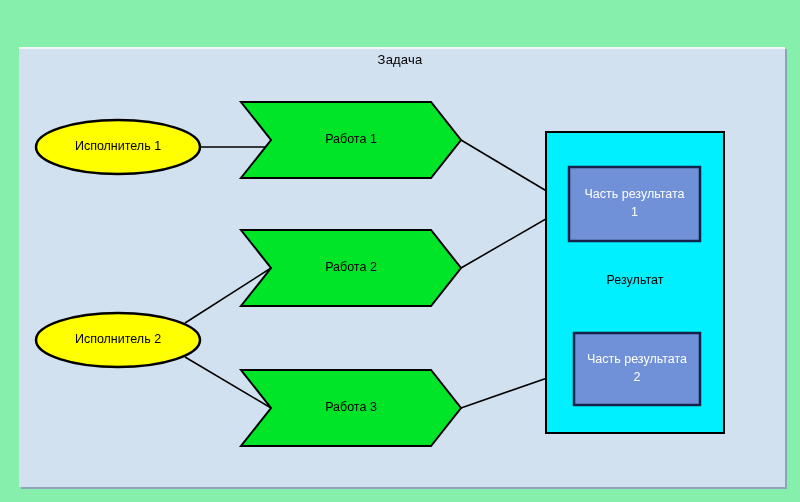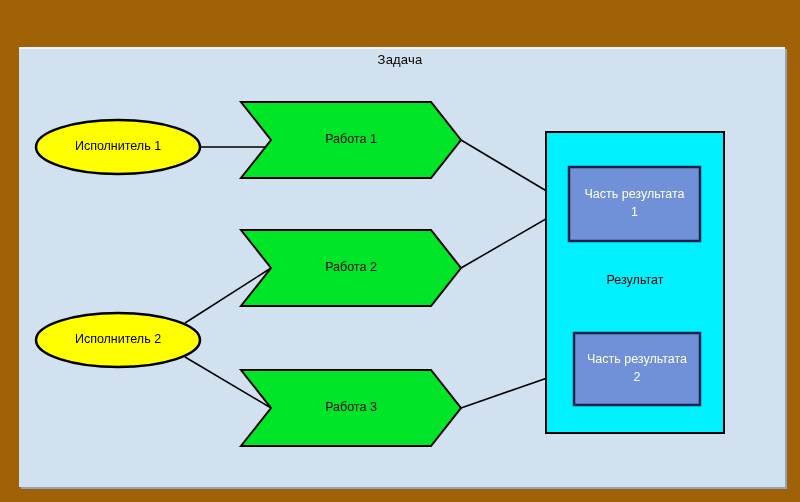--- a/index.html
+++ b/index.html
@@ -4,21 +4,21 @@
 <style>
   html, body {
     margin: 0;
     padding: 0;
     background: #000000;
   }
   #canvas {
     position: relative;
     width: 800px;
     height: 502px;
-    background: #a16207;
+    background: #86efac;
     overflow: hidden;
     font-family: "Liberation Sans", sans-serif;
   }
   #slide-panel {
     position: absolute;
     left: 19px;
     top: 47px;
     width: 766px;
     height: 440px;
     background: #d2e1f0;

